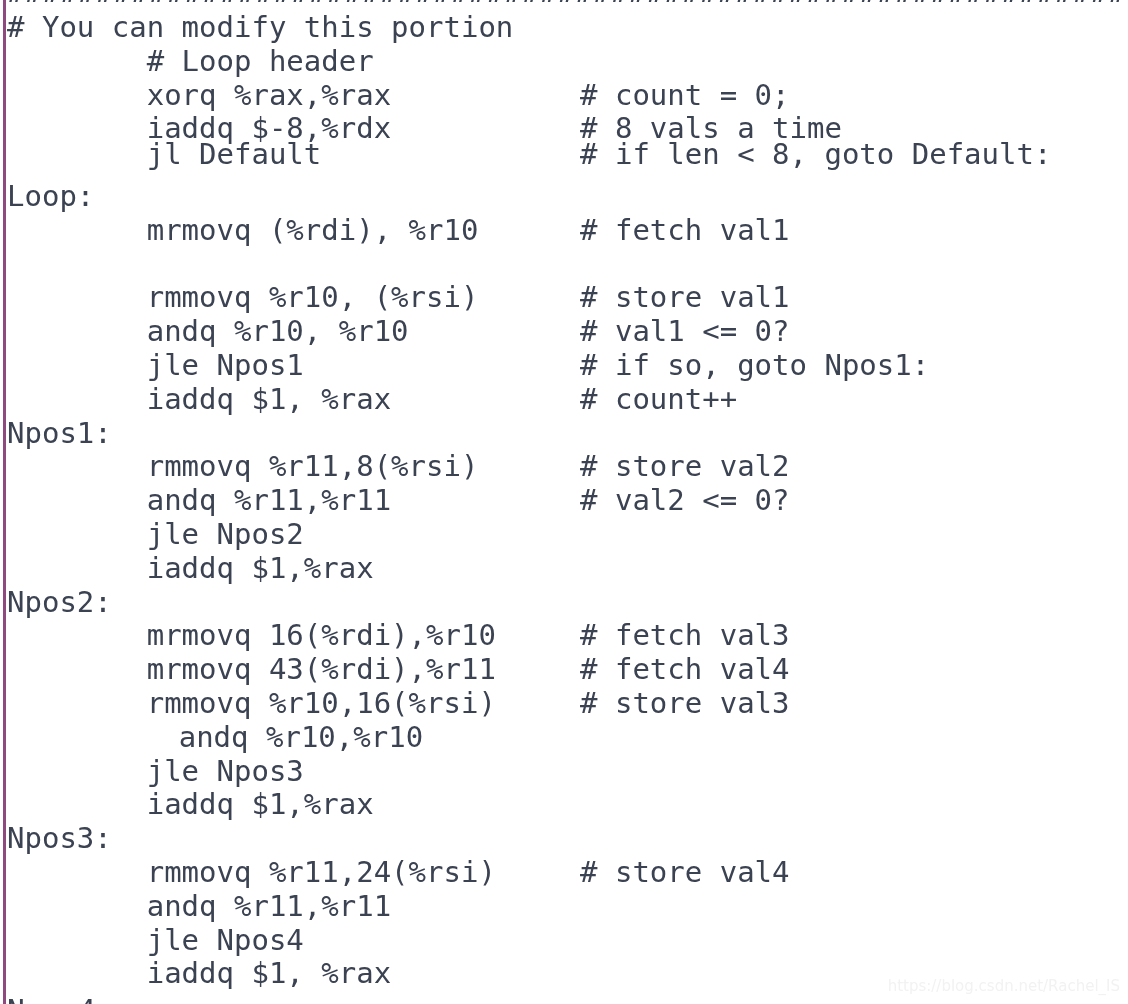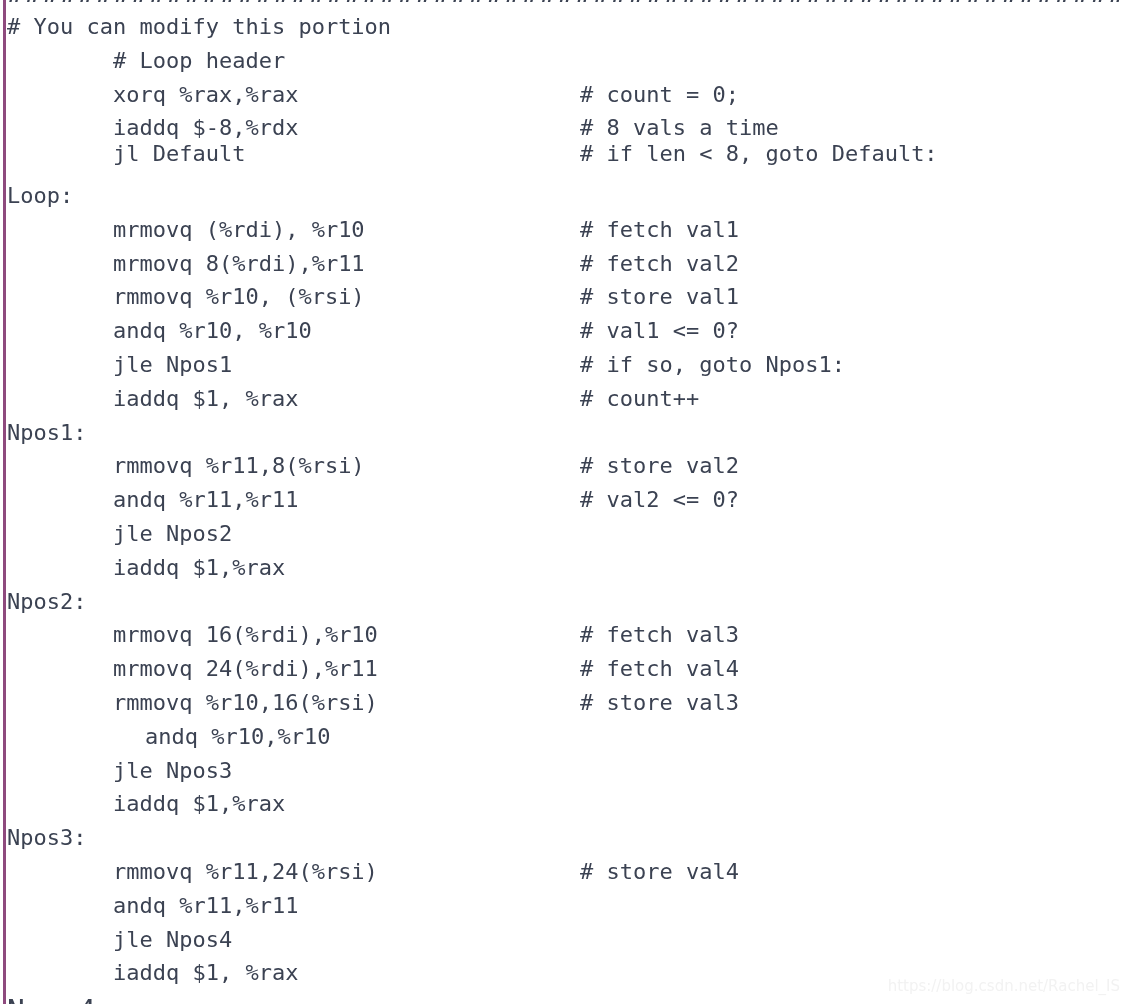--- a/index.html
+++ b/index.html
@@ -30,21 +30,21 @@
     top: 0;
     width: 1128px;
     height: 1004px;
   }
   .line {
     position: absolute;
     left: 0;
     width: 1128px;
     height: 34px;
     white-space: pre;
-    font-size: 22px;
+    font-size: 29px;
     line-height: 34px;
     letter-spacing: 0px;
     color: #3b4252;
   }
   .line .code-col {
     position: absolute;
     left: 7px;
     top: 0;
     white-space: pre;
   }
@@ -95,33 +95,32 @@
   <div class="hash-rule">################################################################</div>
 
   <div id="code">
       <div class="line" style="top: 10px;"><span class="code-col"># You can modify this portion</span></div>
       <div class="line" style="top: 43.8px;"><span class="code-col">        # Loop header</span></div>
       <div class="line" style="top: 77.6px; padding-left: 33px;"><span class="code-col">        xorq %rax,%rax</span><span class="cmt-col"># count = 0;</span></div>
       <div class="line" style="top: 111.4px;"><span class="code-col">        iaddq $-8,%rdx</span><span class="cmt-col"># 8 vals a time</span></div>
       <div class="line" style="top: 137px; padding-left: 44px;"><span class="code-col">        jl Default</span><span class="cmt-col"># if len &lt; 8, goto Default:</span></div>
       <div class="line" style="top: 179px;"><span class="code-col">Loop:</span></div>
       <div class="line" style="top: 212.8px;"><span class="code-col">        mrmovq (%rdi), %r10</span><span class="cmt-col"># fetch val1</span></div>
-      <div class="line" style="top: 246.6px;"><span class="code-col">        mrmovq 8(%rdi),%r11</span><span class="cmt-col"># fetch val2</span></div>
       <div class="line" style="top: 280.4px;"><span class="code-col">        rmmovq %r10, (%rsi)</span><span class="cmt-col"># store val1</span></div>
       <div class="line" style="top: 314.2px;"><span class="code-col">        andq %r10, %r10</span><span class="cmt-col"># val1 &lt;= 0?</span></div>
       <div class="line" style="top: 348px;"><span class="code-col">        jle Npos1</span><span class="cmt-col"># if so, goto Npos1:</span></div>
       <div class="line" style="top: 381.8px;"><span class="code-col">        iaddq $1, %rax</span><span class="cmt-col"># count++</span></div>
       <div class="line" style="top: 415.6px;"><span class="code-col">Npos1:</span></div>
       <div class="line" style="top: 449.4px;"><span class="code-col">        rmmovq %r11,8(%rsi)</span><span class="cmt-col"># store val2</span></div>
       <div class="line" style="top: 483.2px;"><span class="code-col">        andq %r11,%r11</span><span class="cmt-col"># val2 &lt;= 0?</span></div>
       <div class="line" style="top: 517px; text-align: center;"><span class="code-col">        jle Npos2</span></div>
       <div class="line" style="top: 550.8px;"><span class="code-col">        iaddq $1,%rax</span></div>
       <div class="line" style="top: 584.6px;"><span class="code-col">Npos2:</span></div>
       <div class="line" style="top: 618.4px;"><span class="code-col">        mrmovq 16(%rdi),%r10</span><span class="cmt-col"># fetch val3</span></div>
-      <div class="line" style="top: 652.2px;"><span class="code-col">        mrmovq 24(%rdi),%r11</span><span class="cmt-col"># fetch val4</span></div>
+      <div class="line" style="top: 652.2px;"><span class="code-col">        mrmovq 43(%rdi),%r11</span><span class="cmt-col"># fetch val4</span></div>
       <div class="line" style="top: 686px; text-align: right;"><span class="code-col">        rmmovq %r10,16(%rsi)</span><span class="cmt-col"># store val3</span></div>
       <div class="line" style="top: 719.8px; margin-left: 32px;"><span class="code-col">        andq %r10,%r10</span></div>
       <div class="line" style="top: 753.6px;"><span class="code-col">        jle Npos3</span></div>
       <div class="line" style="top: 787.4px;"><span class="code-col">        iaddq $1,%rax</span></div>
       <div class="line" style="top: 821.2px;"><span class="code-col">Npos3:</span></div>
       <div class="line" style="top: 855px;"><span class="code-col">        rmmovq %r11,24(%rsi)</span><span class="cmt-col"># store val4</span></div>
       <div class="line" style="top: 888.8px;"><span class="code-col">        andq %r11,%r11</span></div>
       <div class="line" style="top: 922.6px;"><span class="code-col">        jle Npos4</span></div>
       <div class="line" style="top: 956.4px;"><span class="code-col">        iaddq $1, %rax</span></div>
     </div>

